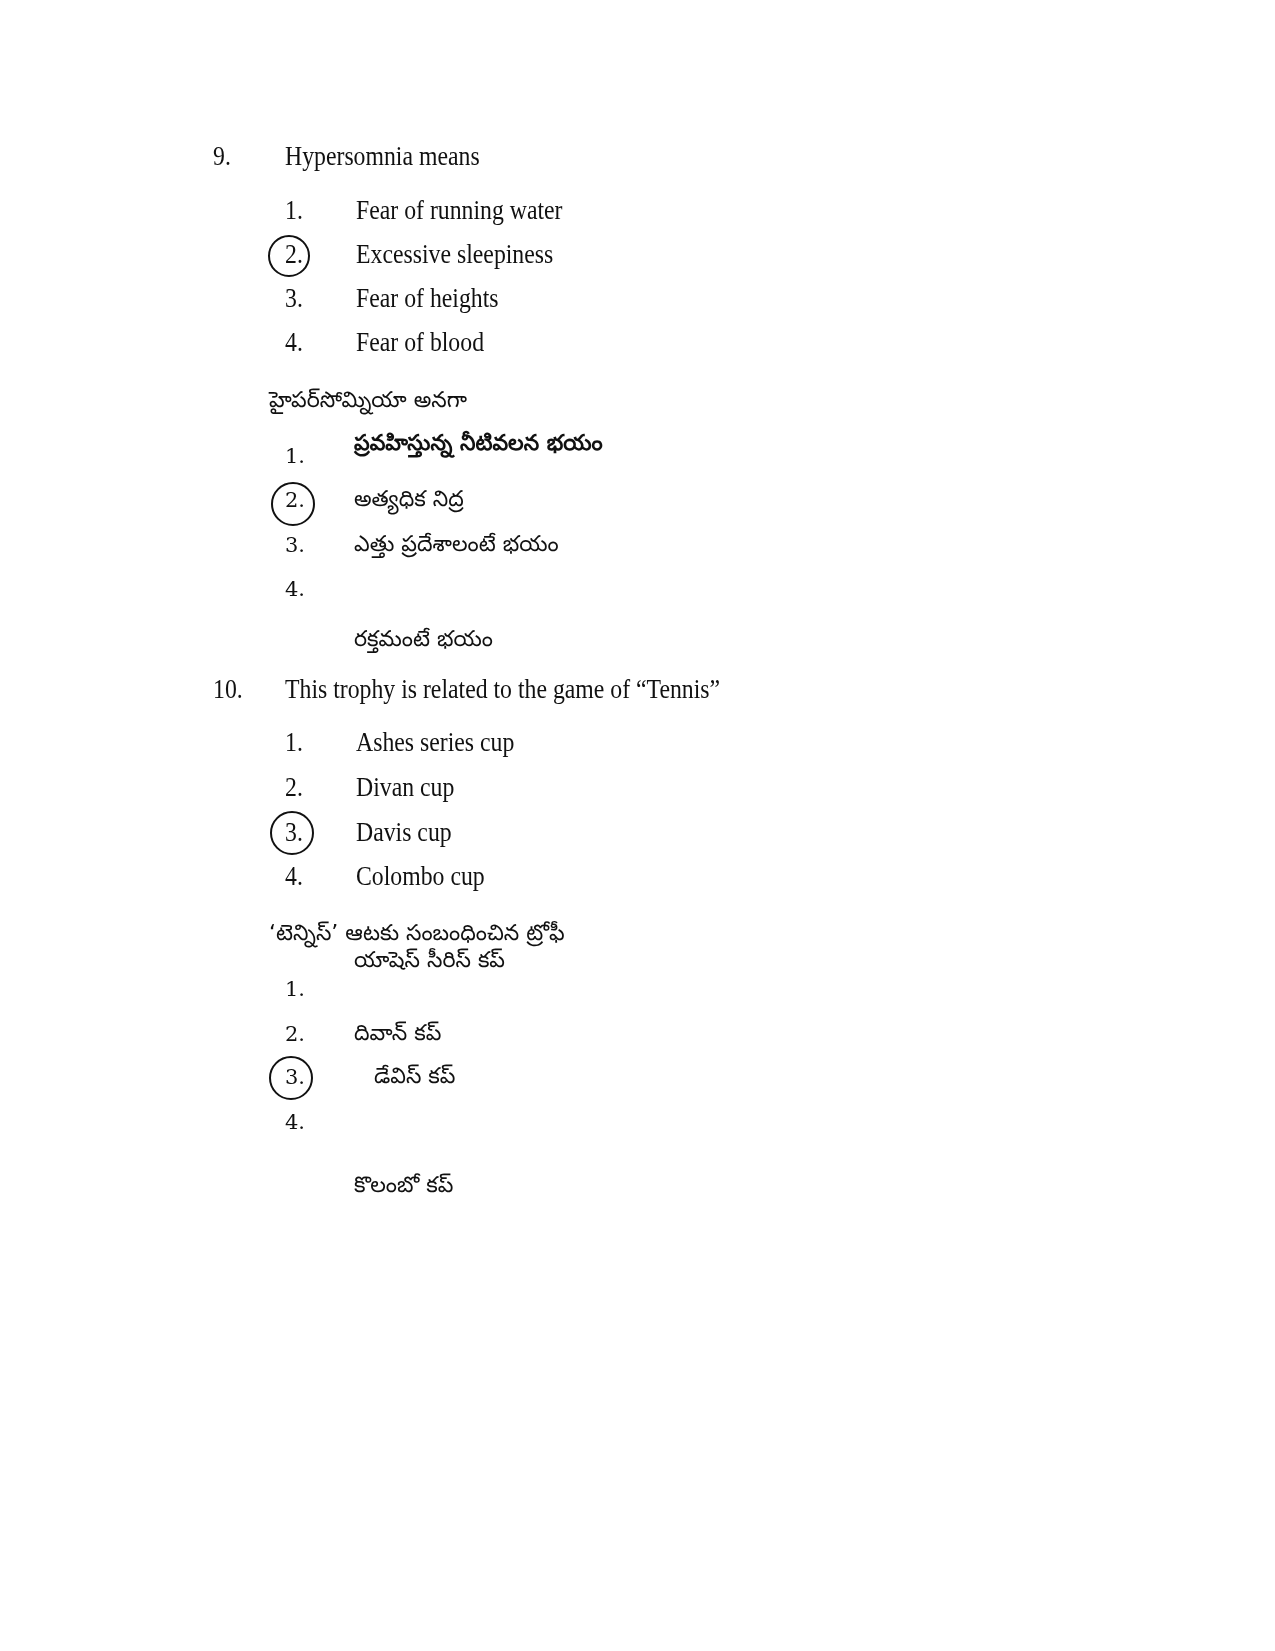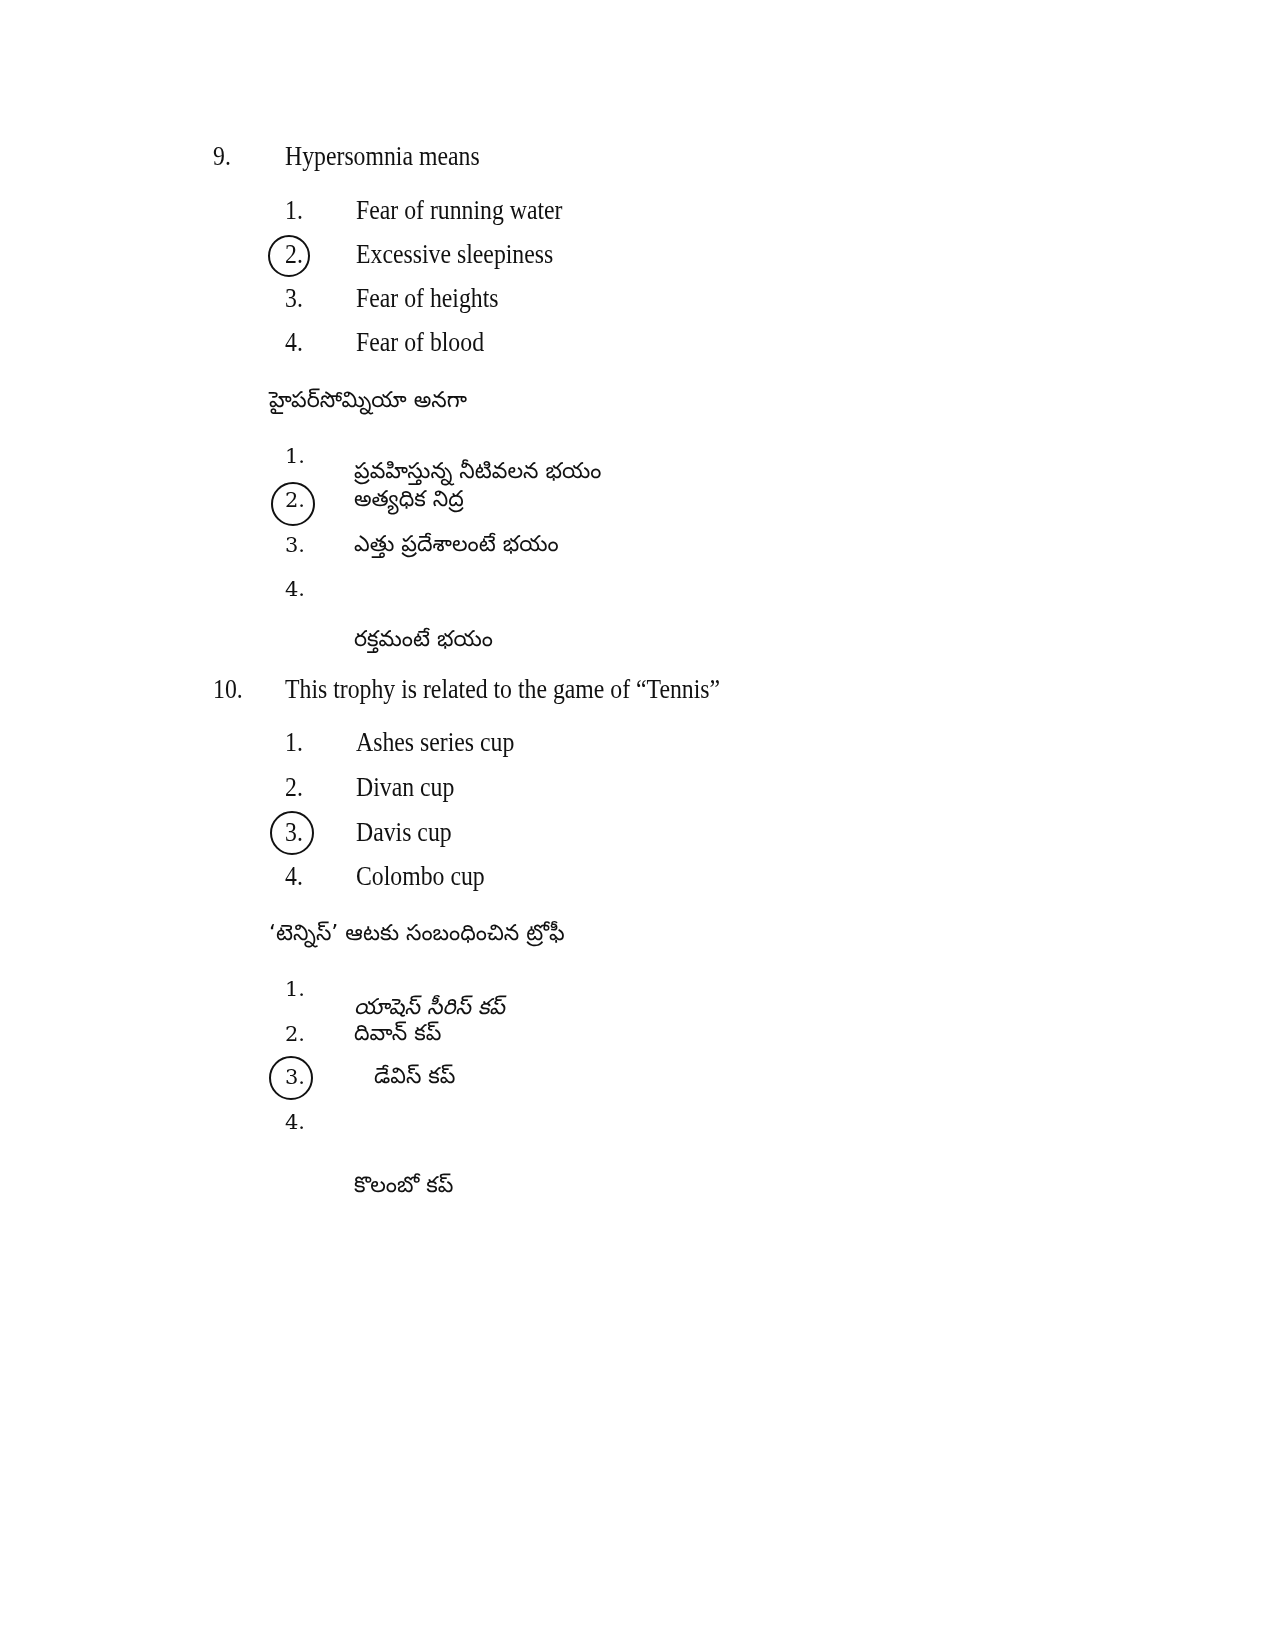--- a/index.html
+++ b/index.html
@@ -104,21 +104,21 @@
     <span class="opt-text" style="top:285px;">Fear of heights</span>
 
     <span class="opt-num" style="top:329px;">4.</span>
     <span class="opt-text" style="top:329px;">Fear of blood</span>
   </div>
 
   <span class="te-q-text" style="top:389px;">హైపర్‌సోమ్నియా అనగా</span>
 
   <div>
     <span class="te-num" style="top:446px;">1.</span>
-    <span class="te-opt-text" style="top:460px;">ప్రవహిస్తున్న నీటివలన భయం</span>
+    <span class="te-opt-text" style="top:432px;font-weight:bold;">ప్రవహిస్తున్న నీటివలన భయం</span>
 
     <div class="answer-circle" style="left:271px; top:482px; width:44px; height:44px;"></div>
     <span class="te-num" style="top:490px;">2.</span>
     <span class="te-opt-text" style="top:488px;">అత్యధిక నిద్ర</span>
 
     <span class="te-num" style="top:535px;">3.</span>
     <span class="te-opt-text" style="top:533px;">ఎత్తు ప్రదేశాలంటే భయం</span>
 
     <span class="te-num" style="top:579px;">4.</span>
     <span class="te-opt-text" style="top:601px;margin-top:27px;">రక్తమంటే భయం</span>
@@ -141,21 +141,21 @@
     <span class="opt-text" style="top:819px;">Davis cup</span>
 
     <span class="opt-num" style="top:863px;">4.</span>
     <span class="opt-text" style="top:863px;">Colombo cup</span>
   </div>
 
   <span class="te-q-text" style="top:922px;">‘టెన్నిస్’ ఆటకు సంబంధించిన ట్రోఫీ</span>
 
   <div>
     <span class="te-num" style="top:979px;">1.</span>
-    <span class="te-opt-text" style="top:996px;font-style:italic;">యాషెస్ సీరిస్ కప్</span>
+    <span class="te-opt-text" style="top:949px;">యాషెస్ సీరిస్ కప్</span>
 
     <span class="te-num" style="top:1024px;">2.</span>
     <span class="te-opt-text" style="top:1022px;">దివాన్ కప్</span>
 
     <div class="answer-circle" style="left:269px; top:1056px; width:44px; height:44px;"></div>
     <span class="te-num" style="top:1067px;">3.</span>
     <span class="te-opt-text" style="top:1065px;margin-left:20px;">డేవిస్ కప్</span>
 
     <span class="te-num" style="top:1112px;">4.</span>
     <span class="te-opt-text" style="top:1174px;">కొలంబో కప్</span>

